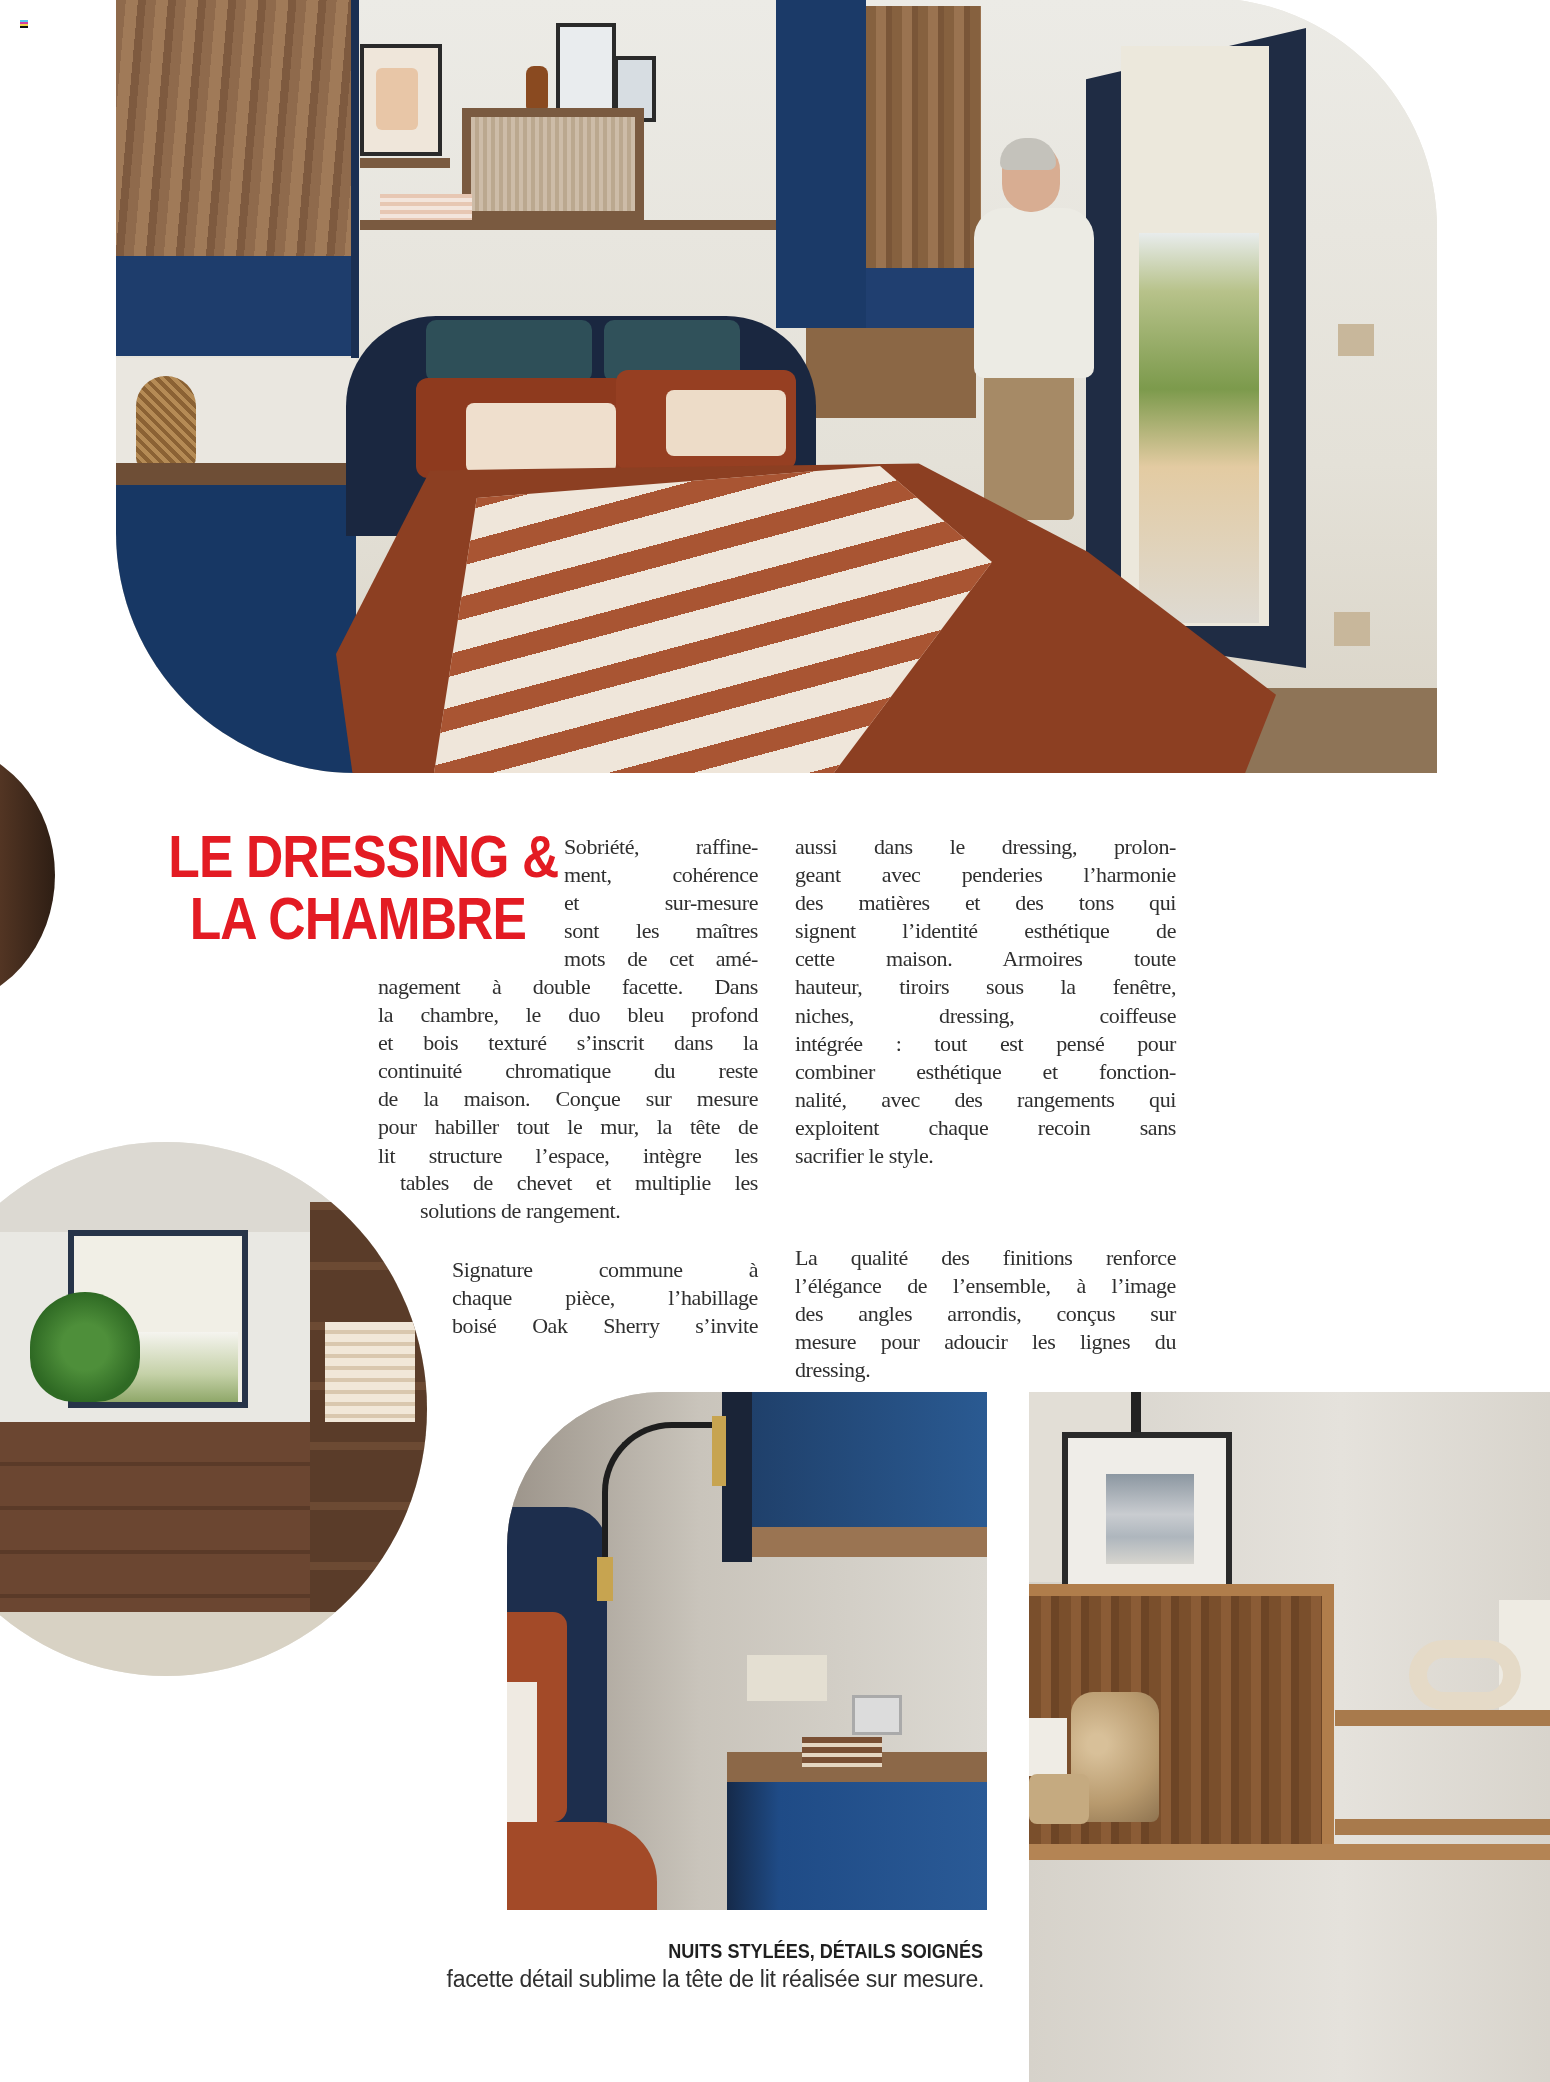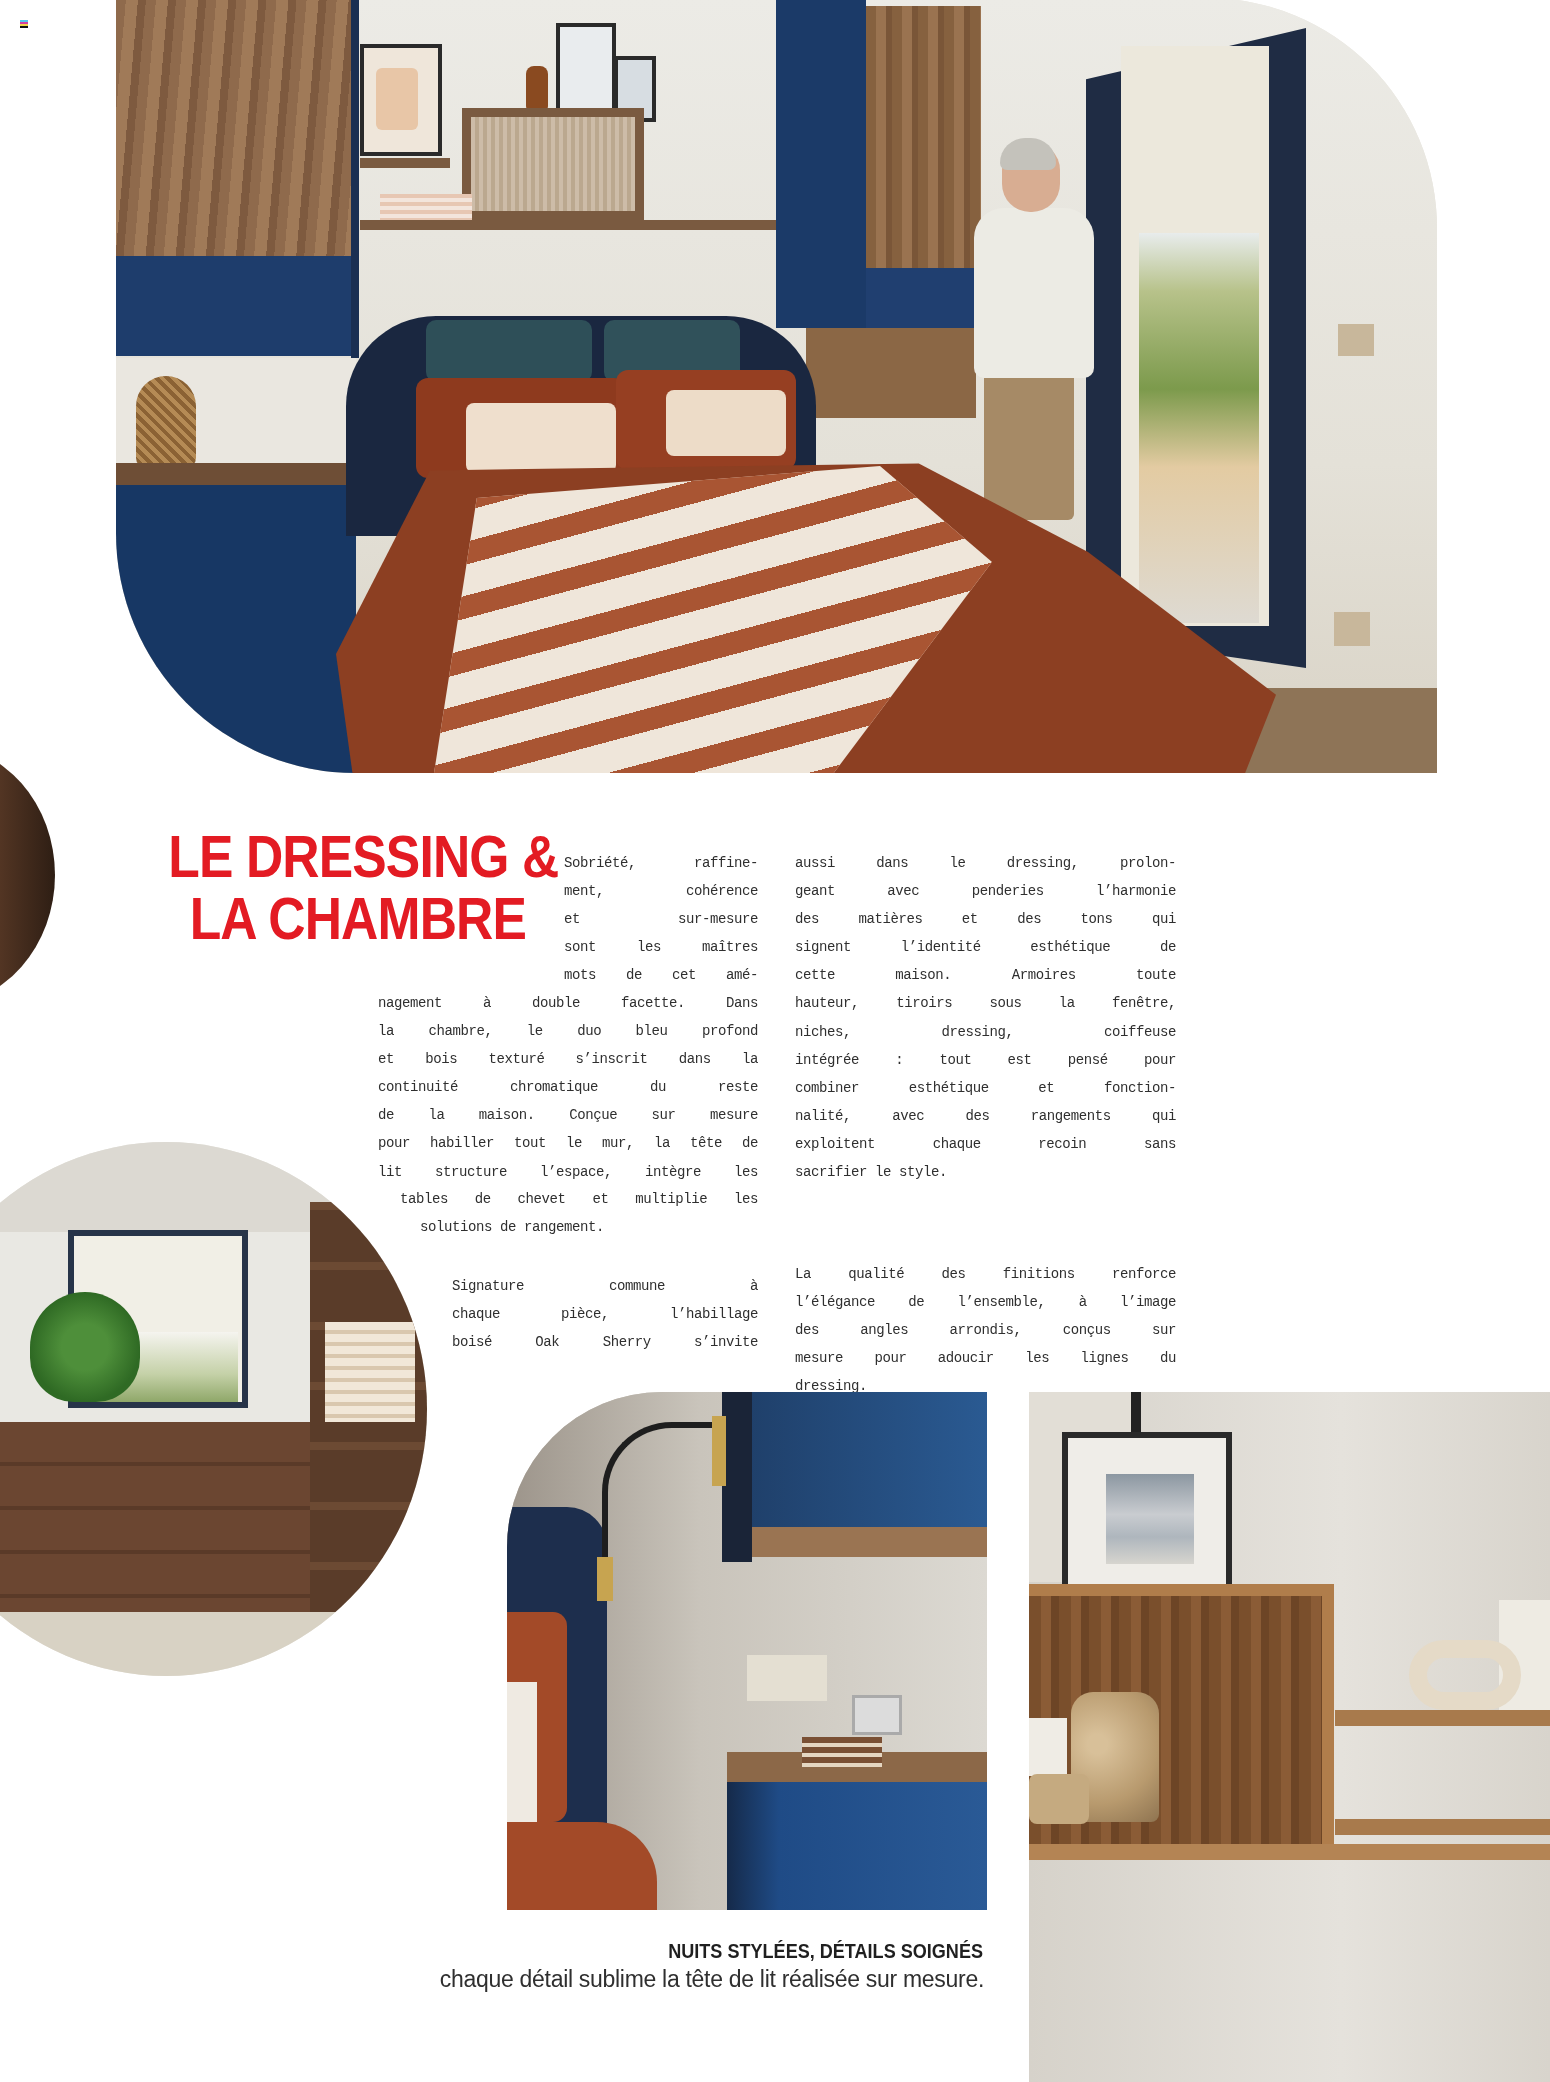--- a/index.html
+++ b/index.html
@@ -84,22 +84,22 @@
     left:110px; top:826px; width:416px;
     text-align:right; color:#e31b23;
     font-family:"Liberation Sans", sans-serif; font-weight:bold;
     font-size:60px; line-height:62px; letter-spacing:-1px;
     transform:scaleX(0.86); transform-origin:right top;
   }
   .title div { white-space:nowrap; }
 
   
   .body-text {
-    font-family:Liberation Mono, monospace; font-size:14px; line-height:28.1px;
-    color:#2f2f2f; text-align:justify; letter-spacing:-0.4px;margin-top:16px;
+    font-family:Liberation Serif, serif; font-size:22px; line-height:28.1px;
+    color:#2f2f2f; text-align:justify; letter-spacing:-0.4px;
   }
   .col1-top { left:564px; top:833px; width:194px; }
   .col1-main { left:378px; top:973px; width:380px; }
   .col1-indent1 { left:400px; top:1169px; width:358px; }
   .col1-indent2 { left:420px; top:1197px; width:338px; text-align:left; }
   .col1-sig { left:452px; top:1256px; width:306px; }
   .col2 { left:795px; top:833px; width:381px; }
   .col2b { left:795px; top:1244px; width:381px; }
   .line { display:block; text-align:justify; text-align-last:justify; white-space:nowrap; overflow:visible; }
   .line.last { text-align-last:left; }
@@ -329,14 +329,14 @@
   <div class="vase-small"></div>
   <div class="book"></div>
   <div class="knot"></div>
   <div class="shelf-right-top"></div>
   <div class="shelf-right-bot"></div>
   <div class="shelf-bottom"></div>
 </div>
 
 <div class="abs caption-title">NUITS STYLÉES, DÉTAILS SOIGNÉS</div>
 <div class="abs caption-text">
-  <div>chaque détail sublime la tête de lit réalisée sur mesure.</div>
+  <div>facette détail sublime la tête de lit réalisée sur mesure.</div>
 </div>
 
 </body></html>

